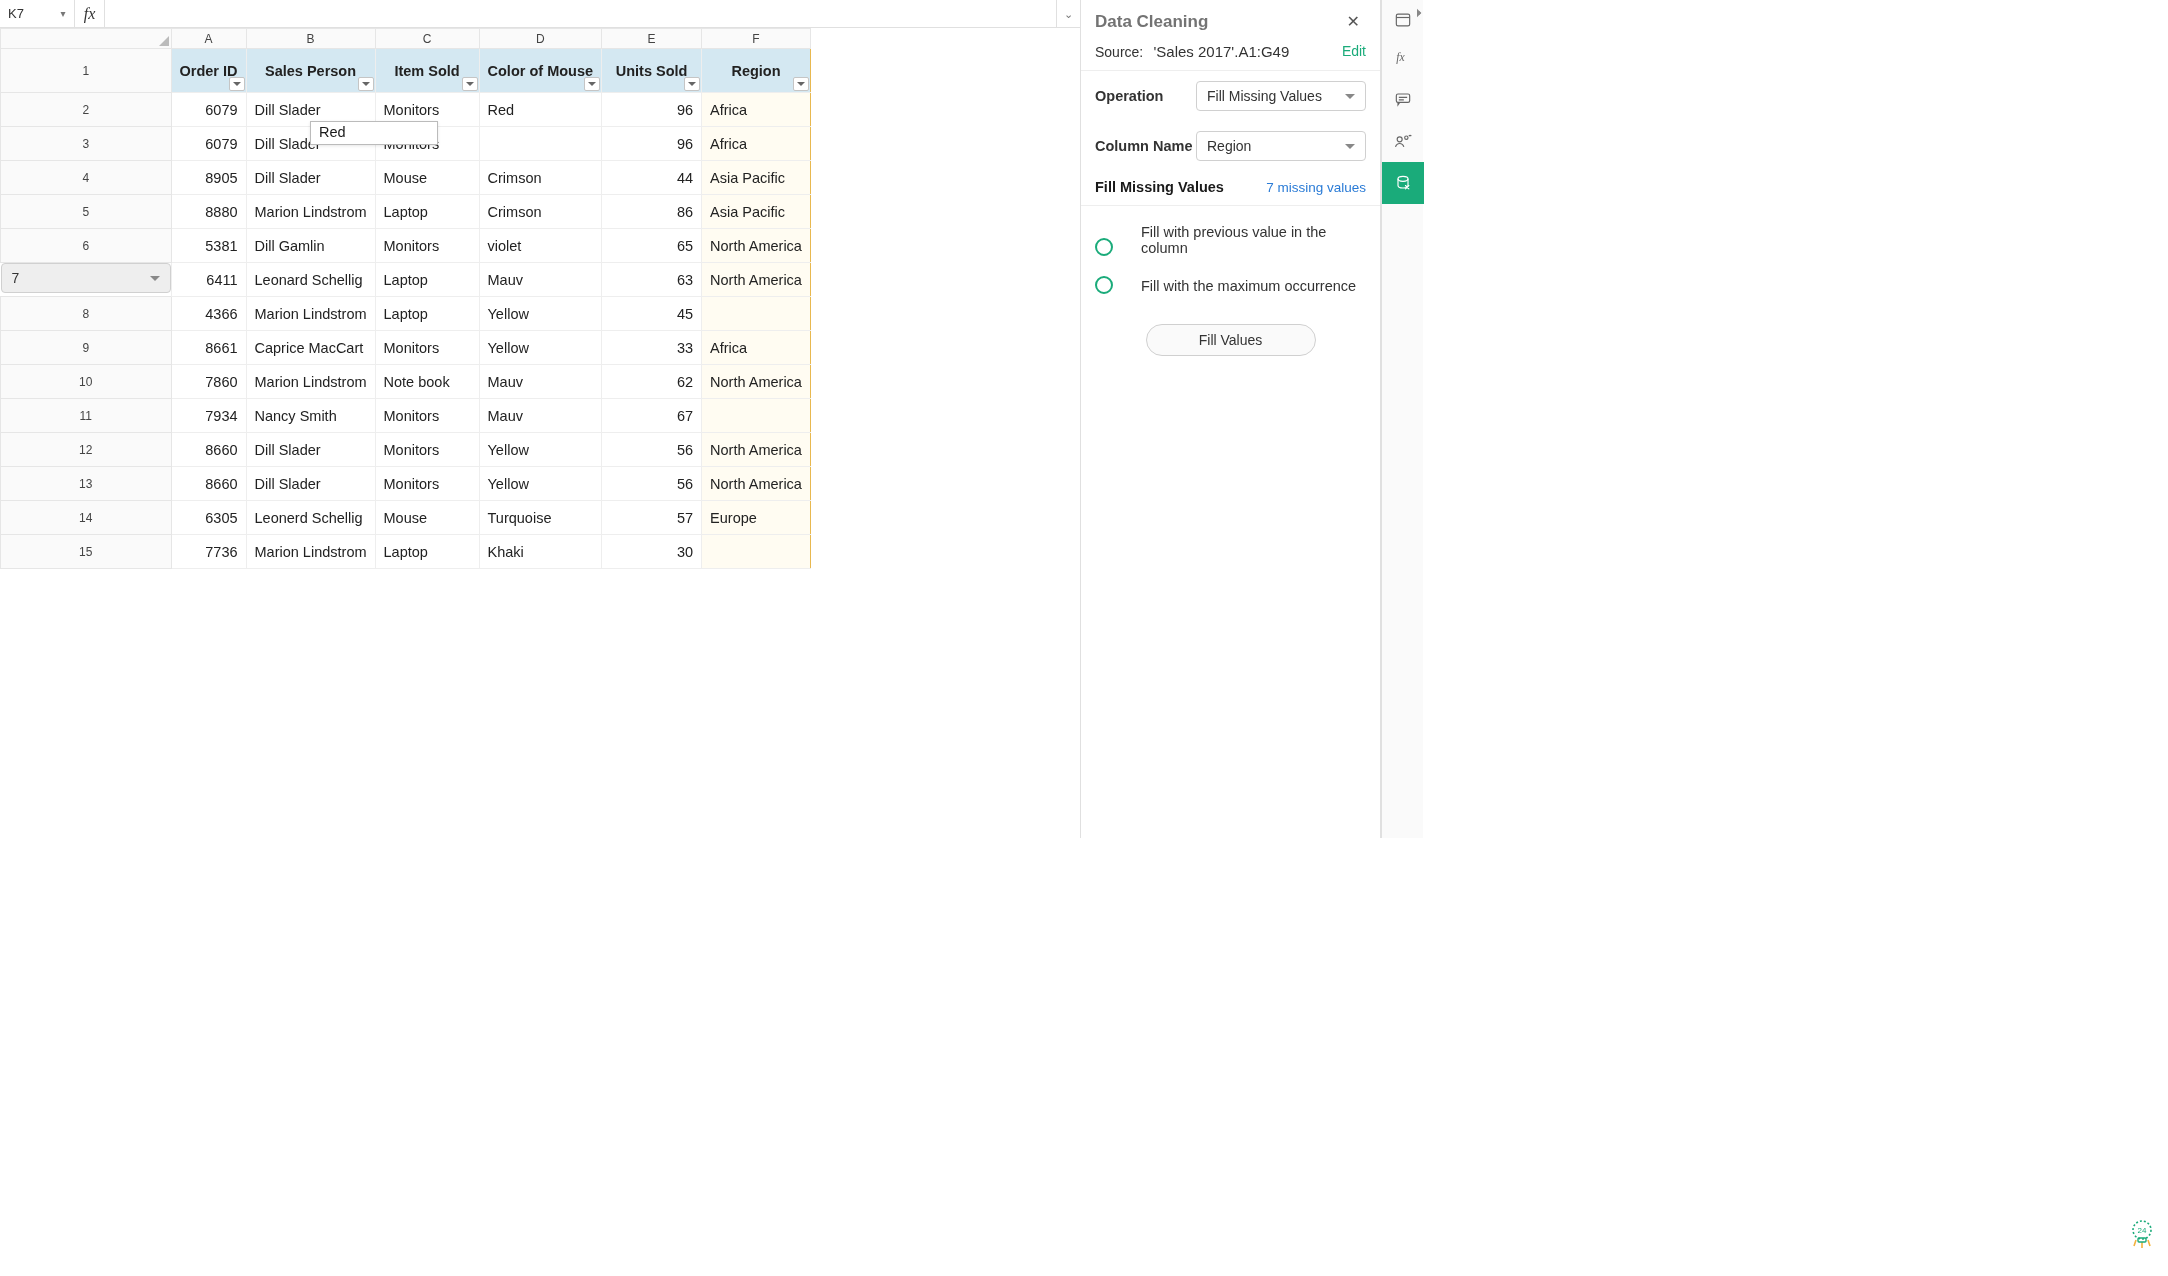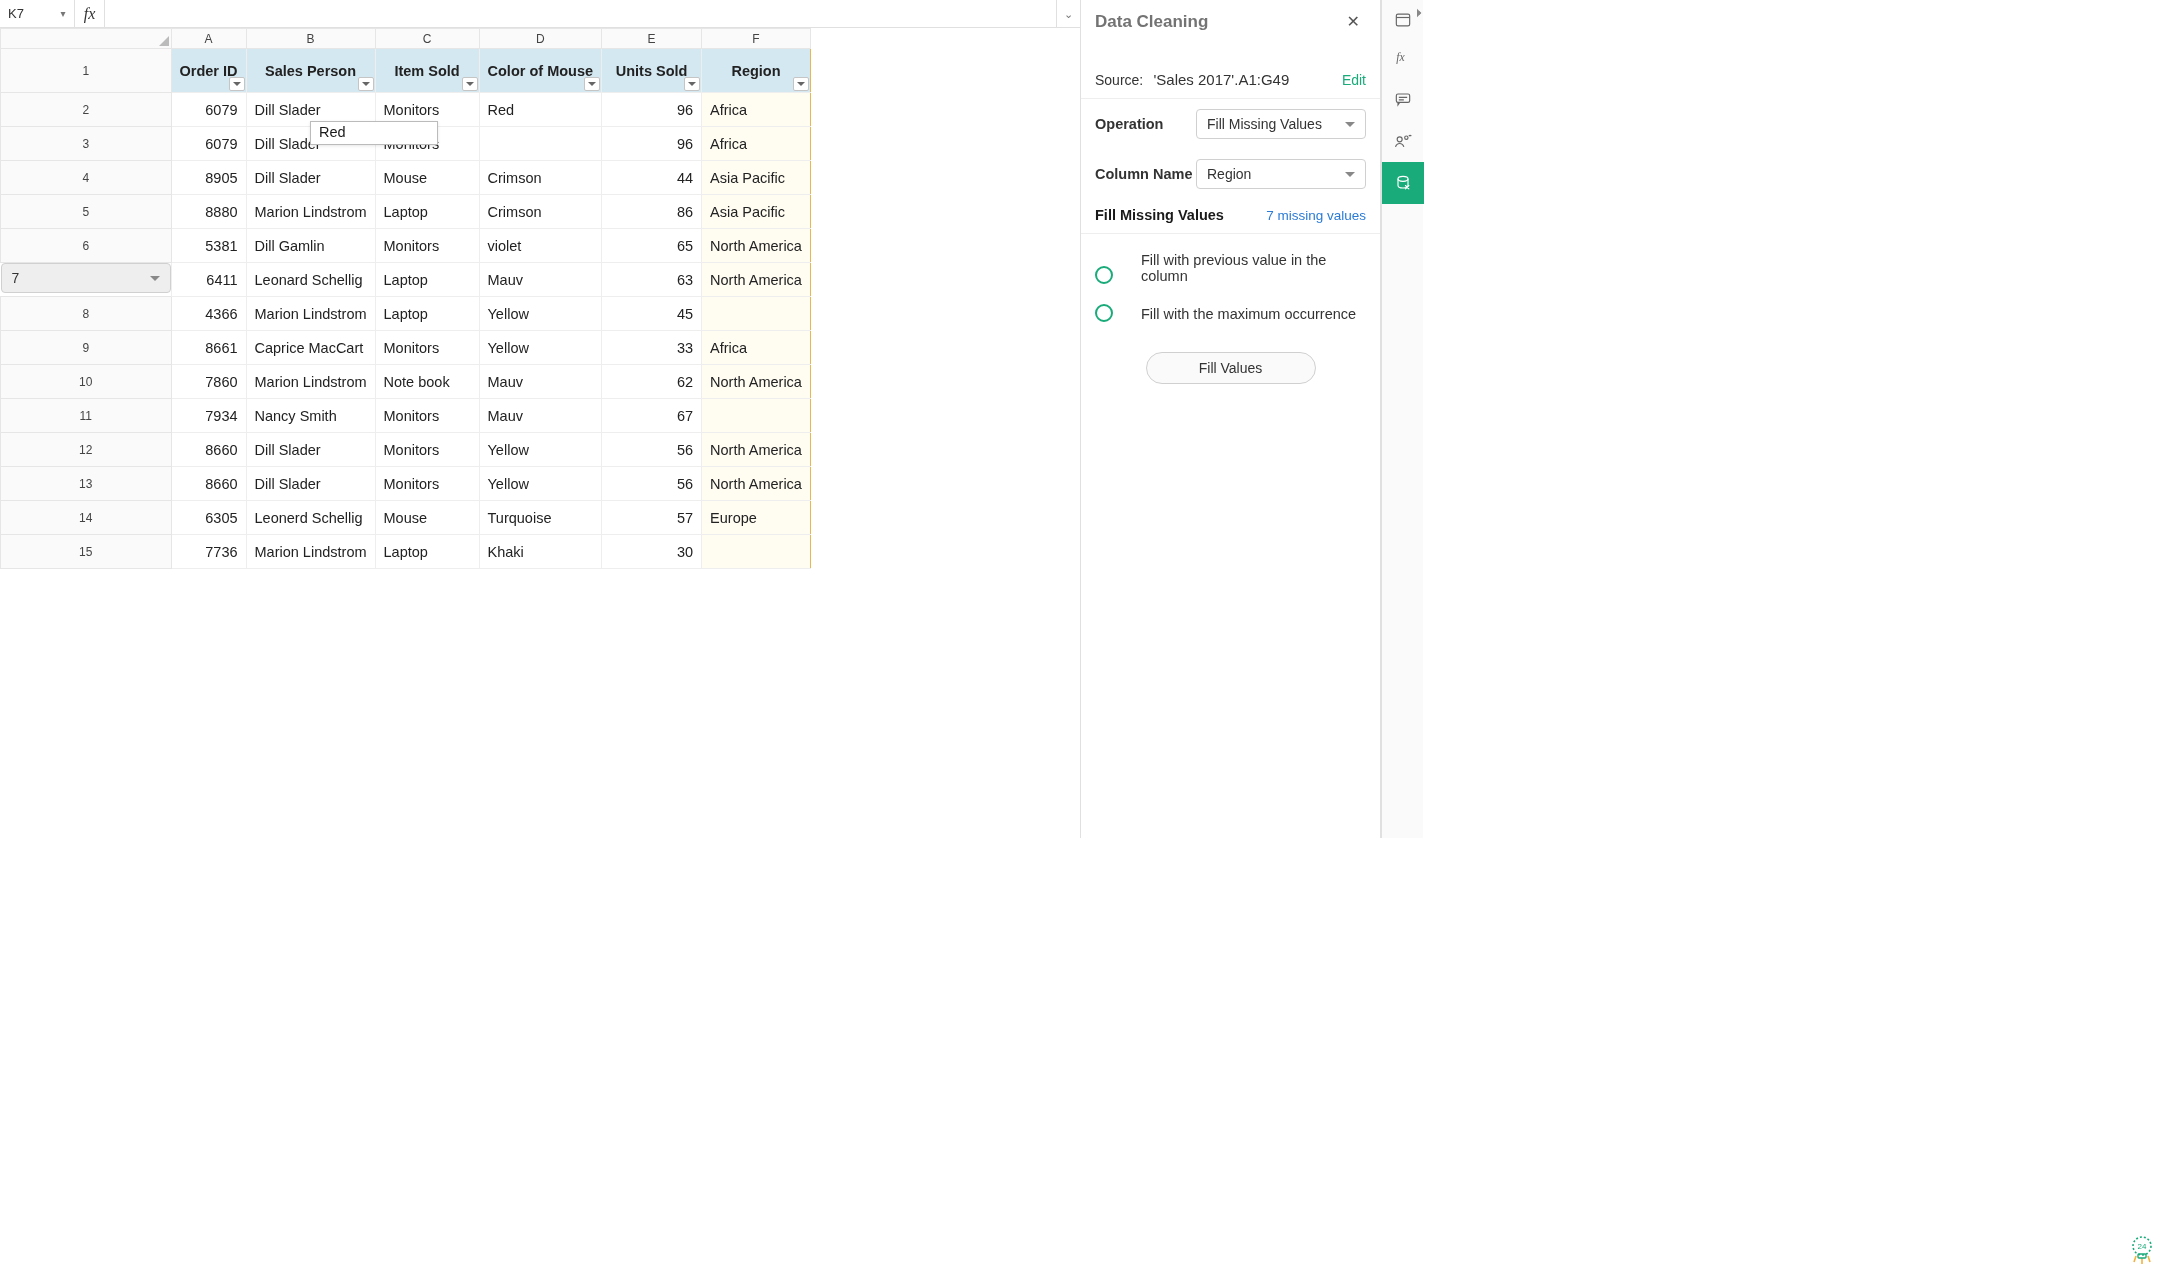--- a/index.html
+++ b/index.html
@@ -39,21 +39,21 @@
 tr.lastvis td.cell.colF {}
 
 
 .float-cell { position: absolute; left: 310px; top: 93px; width: 128px; height: 24px; border: 1px solid #bbb; background: #fff; padding: 2px 8px; font-size: 14.5px; box-shadow: 0 1px 3px rgba(0,0,0,0.1); }
 
 
 .panel { width: 300px; border-right: 1px solid #e0e0e0; display: flex; flex-direction: column; background: #fff; }
 .panel-head { display: flex; align-items: center; justify-content: space-between; padding: 10px 14px 6px; }
 .panel-title { font-size: 17px; font-weight: 700; color: #737373; }
 .panel-close { font-size: 16px; color: #555; cursor: pointer; padding: 2px 6px; }
-.panel-source { display: flex; align-items: center; justify-content: space-between; padding: 4px 14px 10px; border-bottom: 1px solid #eee; margin-top: 28px; }
+.panel-source { display: flex; align-items: flex-start; justify-content: space-between; padding: 4px 14px 10px; border-bottom: 1px solid #eee; }
 .panel-source .lbl { font-size: 14px; color: #333; }
 .panel-source .src { margin-left: 6px; color: #333; }
 .edit-link { color: #1aab7a; font-size: 14px; font-weight: 500; cursor: pointer; }
 
 .field-row { display: flex; align-items: center; justify-content: space-between; padding: 10px 14px; }
 .field-row .flab { font-size: 14.5px; font-weight: 600; color: #333; }
 .sel { width: 170px; height: 30px; border: 1px solid #d0d0d0; border-radius: 4px; background: #fff; padding: 0 26px 0 10px; font-size: 14px; color: #333; position: relative; display: flex; align-items: center; }
 .sel::after { content: ""; position: absolute; right: 10px; top: 12px; border: 5px solid transparent; border-top-color: #888; }
 
 .section-head { display: flex; align-items: center; justify-content: space-between; padding: 8px 14px 10px; border-bottom: 1px solid #eee; }
@@ -71,21 +71,21 @@
 
 .vside { width: 42px; background: #fafafa; border-left: 1px solid #e0e0e0; display: flex; flex-direction: column; align-items: center; padding-top: 4px; gap: 0; }
 .vbtn { width: 42px; height: 42px; display: flex; align-items: center; justify-content: center; color: #666; cursor: pointer; position: relative; }
 .vbtn svg { width: 20px; height: 20px; stroke: #666; fill: none; stroke-width: 1.4; }
 .vbtn.active { background: #1aab7a; }
 .vbtn.active svg { stroke: #fff; }
 .vbtn.top { height: 32px; }
 .vbtn.corner-caret::after { content:""; position:absolute; right:4px; top:6px; border:3px solid transparent; border-top-color:#888; border-right-color:#888; transform: rotate(45deg); width:0; height:0; }
 
 
-.help-badge { position: absolute; right: 8px; bottom: 8px; width: 36px; height: 36px; }
+.help-badge { position: absolute; right: 8px; bottom: 24px; width: 36px; height: 36px; }
 .help-badge svg { width: 36px; height: 36px; }
 </style>
 </head>
 <body>
 
 <div class="app">
   <div class="main">
     <div class="formula-row">
       <div class="namebox-wrap">
         <span class="namebox">K7</span>

